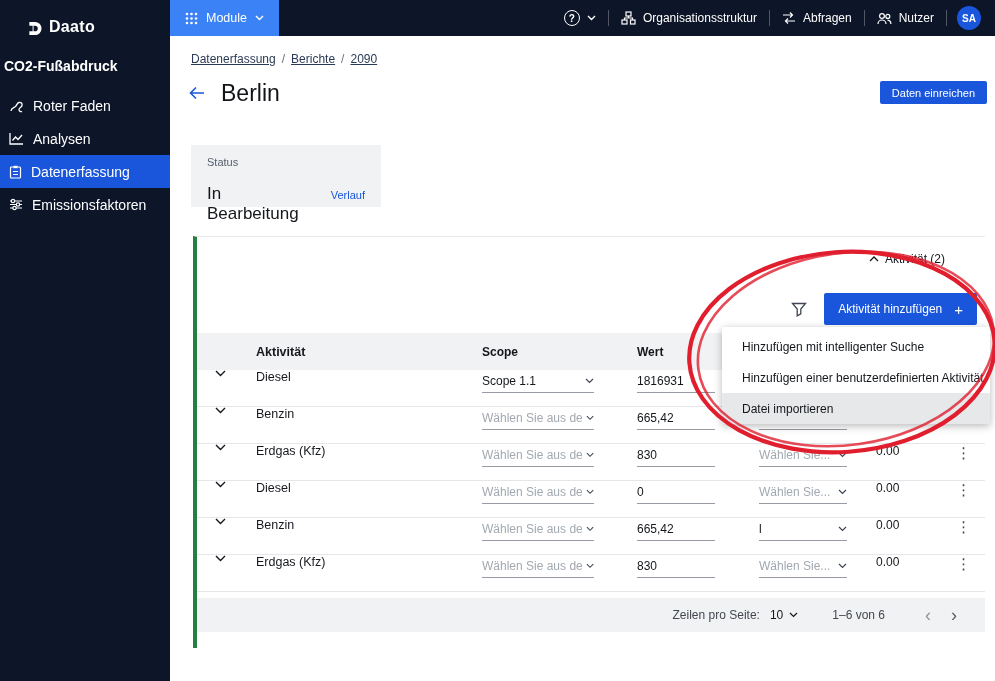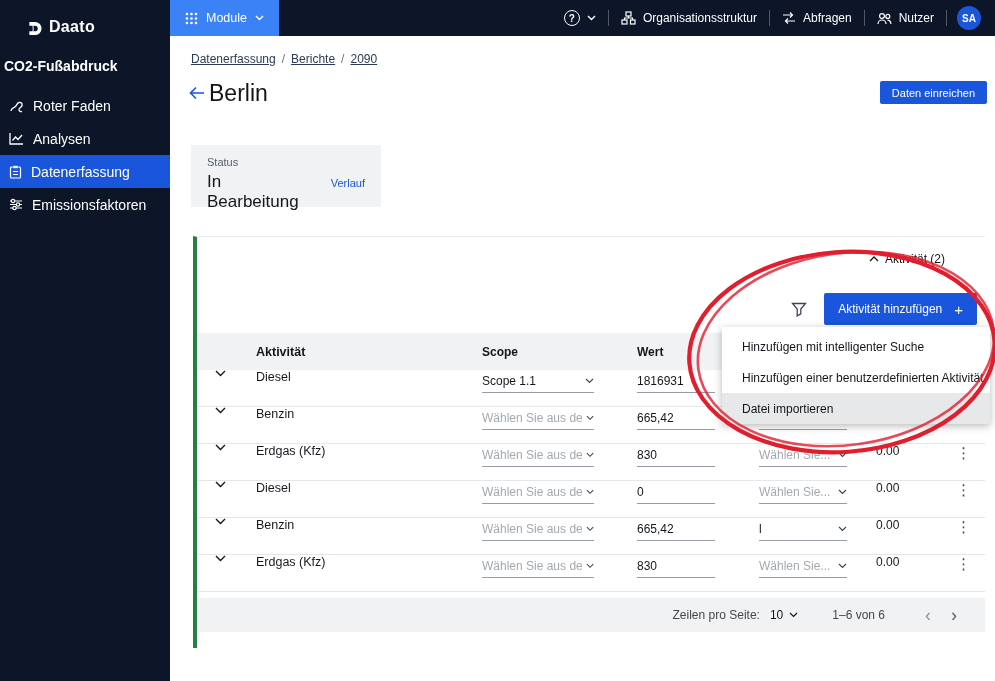--- a/index.html
+++ b/index.html
@@ -32,28 +32,28 @@
   .sidebar { position:absolute; top:36px; left:0; width:170px; height:645px; background:#0d1528; color:#fff; z-index:35; }
   .sidebar-title { font-size:14px; font-weight:bold; padding:22px 6px 15px 4px; white-space:nowrap; }
   .nav-item { display:flex; align-items:center; gap:9px; height:33px; padding-left:9px; font-size:14px; white-space:nowrap; }
   .nav-item.active { background:#1a56db; }
 
   
   .main { position:absolute; left:170px; top:36px; width:825px; height:645px; background:#fff; }
   .breadcrumb { position:absolute; left:21px; top:16px; font-size:12px; display:flex; gap:6px; align-items:center; }
   .crumb { color:#2b3a55; text-decoration:underline; }
   .crumb-sep { color:#6b7480; }
-  .title-row { position:absolute; left:19px; top:42px; display:flex; align-items:center; gap:4px; height:30px; }
+  .title-row { position:absolute; left:19px; top:42px; display:flex; align-items:center; gap:16px; height:30px; }
   .page-title { font-size:23px; font-weight:500; color:#121418; }
   .submit-btn { position:absolute; top:45px; right:8px; height:23px; background:#1a56db; color:#fff;
     font-size:11px; display:flex; align-items:center; padding:0 12px; border:none; border-radius:2px; }
 
   .status-card { position:absolute; left:21px; top:109px; width:190px; height:62px; background:#f1f2f4; padding:11px 16px; }
   .status-label { font-size:11px; color:#55606e; }
-  .status-row { display:flex; align-items:baseline; gap:24px; margin-top:4px; }
+  .status-row { display:flex; align-items:baseline; gap:24px; margin-top:16px; }
   .status-value { font-size:17px; color:#14171c; }
   .status-link { font-size:11px; color:#1a56db; }
 
   
   .panel { position:absolute; left:23px; top:200px; width:792px; height:412px;
     border-left:4px solid #24803e; border-top:1px solid #e8eaec; background:#fff; }
   .section-head { position:absolute; top:15px; right:40px; display:flex; align-items:center; gap:6px;
     font-size:12px; color:#14171c; }
   .toolbar { position:absolute; top:56px; right:8px; display:flex; align-items:center; gap:17px; }
   .add-btn { height:32px; background:#1a56db; color:#fff; font-size:12px; display:flex; align-items:center;

